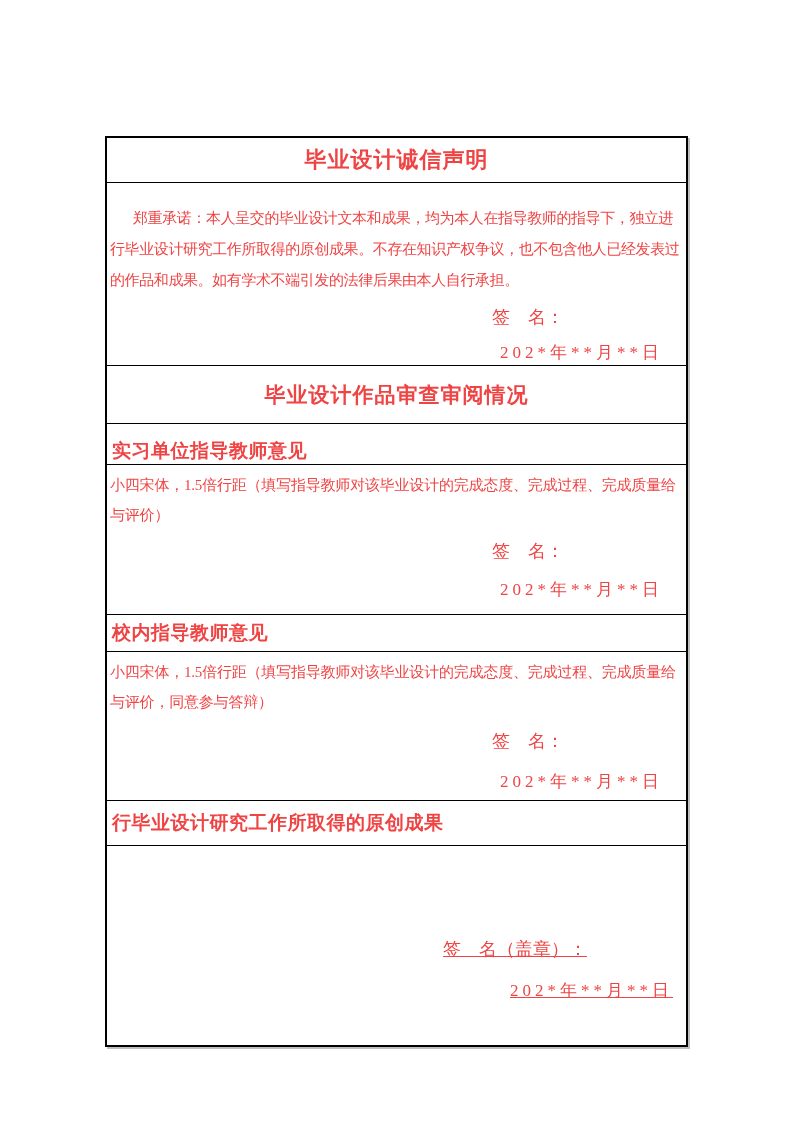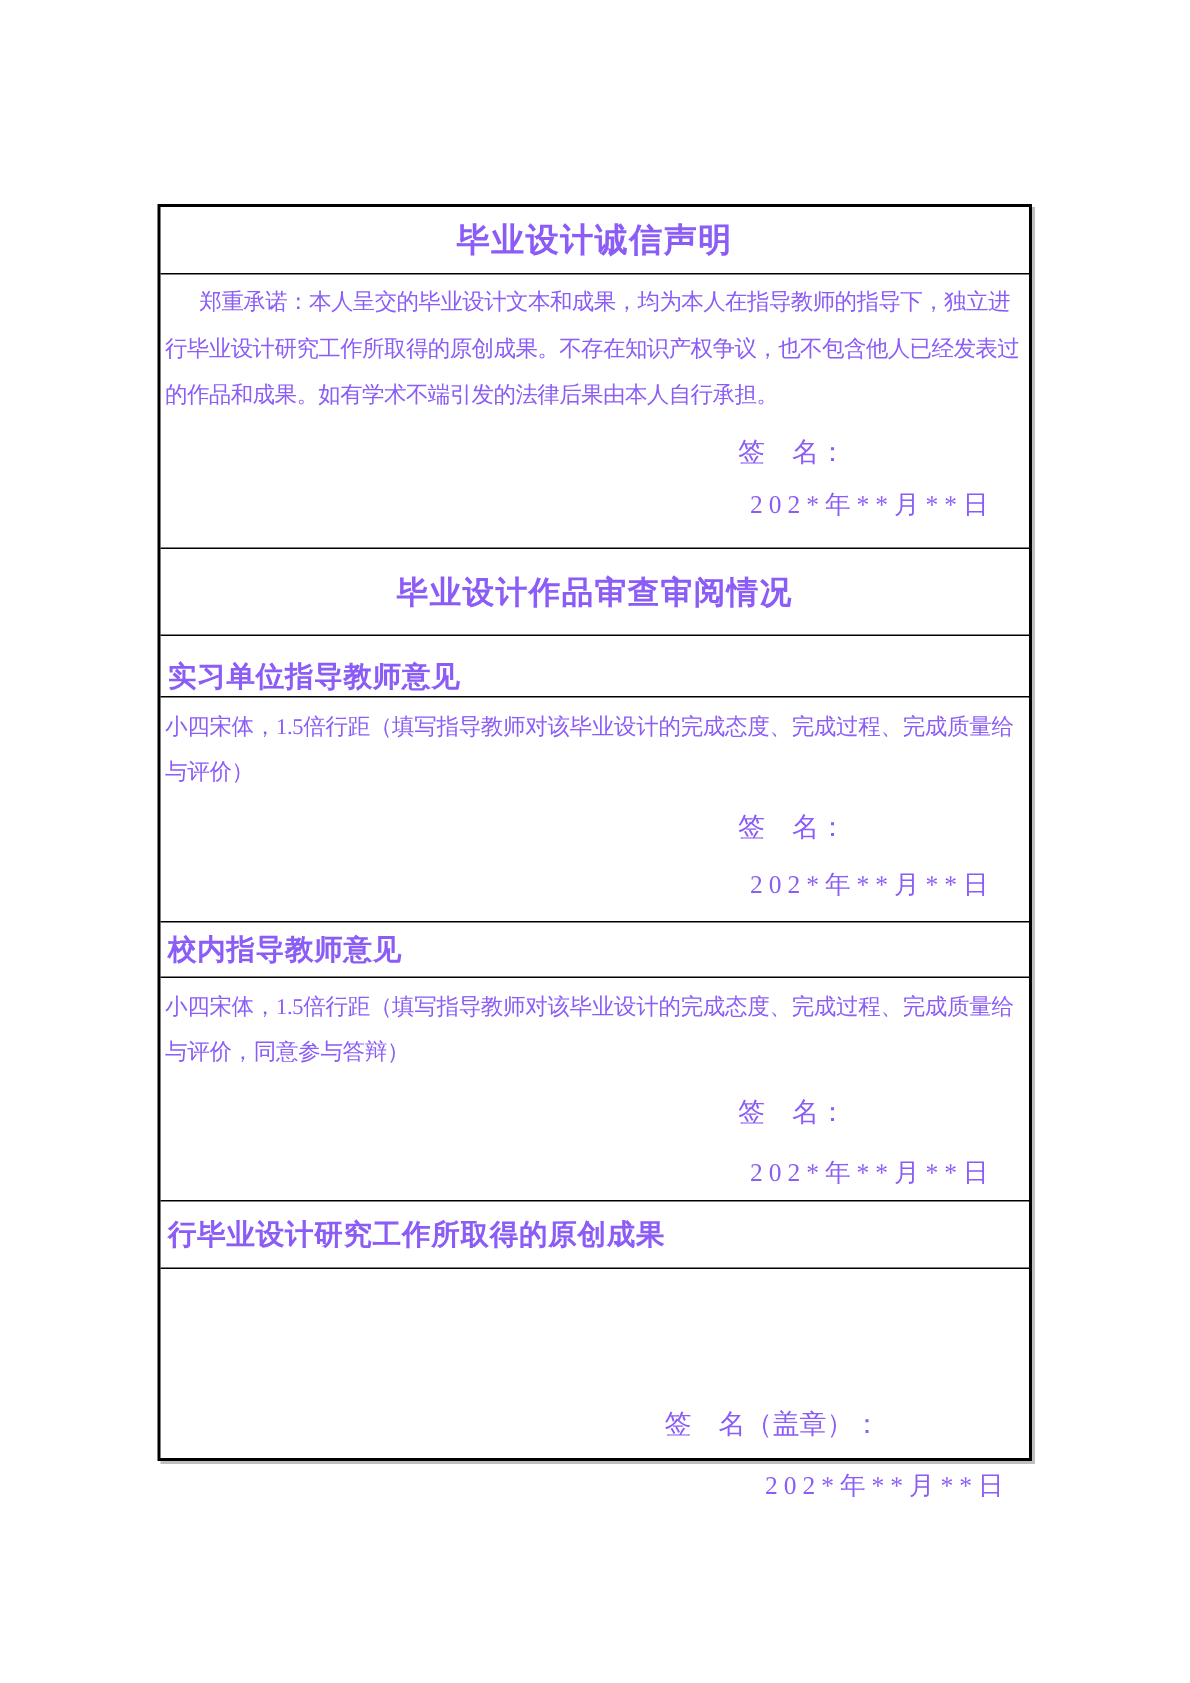--- a/index.html
+++ b/index.html
@@ -6,42 +6,42 @@
     margin: 0;
     padding: 0;
     background: #ffffff;
   }
   .page {
     position: relative;
     width: 793px;
     height: 1122px;
     background: #ffffff;
     overflow: hidden;
-    color: #8b5cf6;
+    color: #ef4444;
   }
   .doc-table {
     position: absolute;
     left: 105px;
     top: 136px;
     width: 583px;
     box-sizing: border-box;
     border: 2px solid #000000;
     background: #ffffff;
     box-shadow: 2px 2px 0 rgba(110,110,110,0.45);
   }
   .row { border-top: 1px solid #000000; box-sizing: content-box; }
   .row:first-child { border-top: none; }
 
   .r-title {
     height: 44px;
     display: flex; align-items: center; justify-content: center;
     font-family: "Liberation Sans", "DejaVu Sans", sans-serif;
     font-weight: bold; font-size: 22px; letter-spacing: 1px;
   }
-  .r-statement { height: 179px; padding: 4px 6px 0 3px; box-sizing: border-box; height: 183px; }
+  .r-statement { height: 179px; padding: 20px 6px 0 3px; box-sizing: border-box; height: 183px; }
   .para {
     margin: 0;
     font-family: "Liberation Serif", "DejaVu Serif", serif;
     font-size: 15px; letter-spacing: -0.4px;
     line-height: 31px;
     text-indent: 23px;
     white-space: pre-line;
   }
   .r-review {
     height: 57px;
@@ -54,21 +54,21 @@
     padding-left: 5px; box-sizing: border-box;
     font-family: "Liberation Sans", "DejaVu Sans", sans-serif;
     font-weight: bold; font-size: 19px; letter-spacing: 0.5px;
   }
   .r-head1 { height: 41px; align-items: flex-end; }
   .r-head2 { height: 37px; }
   .r-head3 { height: 45px; }
   .r-cell { padding: 5px 6px 0 3px; box-sizing: border-box; }
   .r-cell1 { height: 150px; }
   .r-cell2 { height: 149px; }
-  .r-cell3 { height: 127px; padding: 0 6px 0 3px; }
+  .r-cell3 { height: 200px; padding: 0 6px 0 3px; text-decoration: underline; }
   .cell-note {
     margin: 0;
     font-family: "Liberation Serif", "DejaVu Serif", serif;
     font-size: 15px; letter-spacing: -0.2px;
     line-height: 30px;
     white-space: pre-line;
   }
   .sig-line {
     font-family: "Liberation Serif", "DejaVu Serif", serif;
     font-size: 18px; line-height: 24px;

